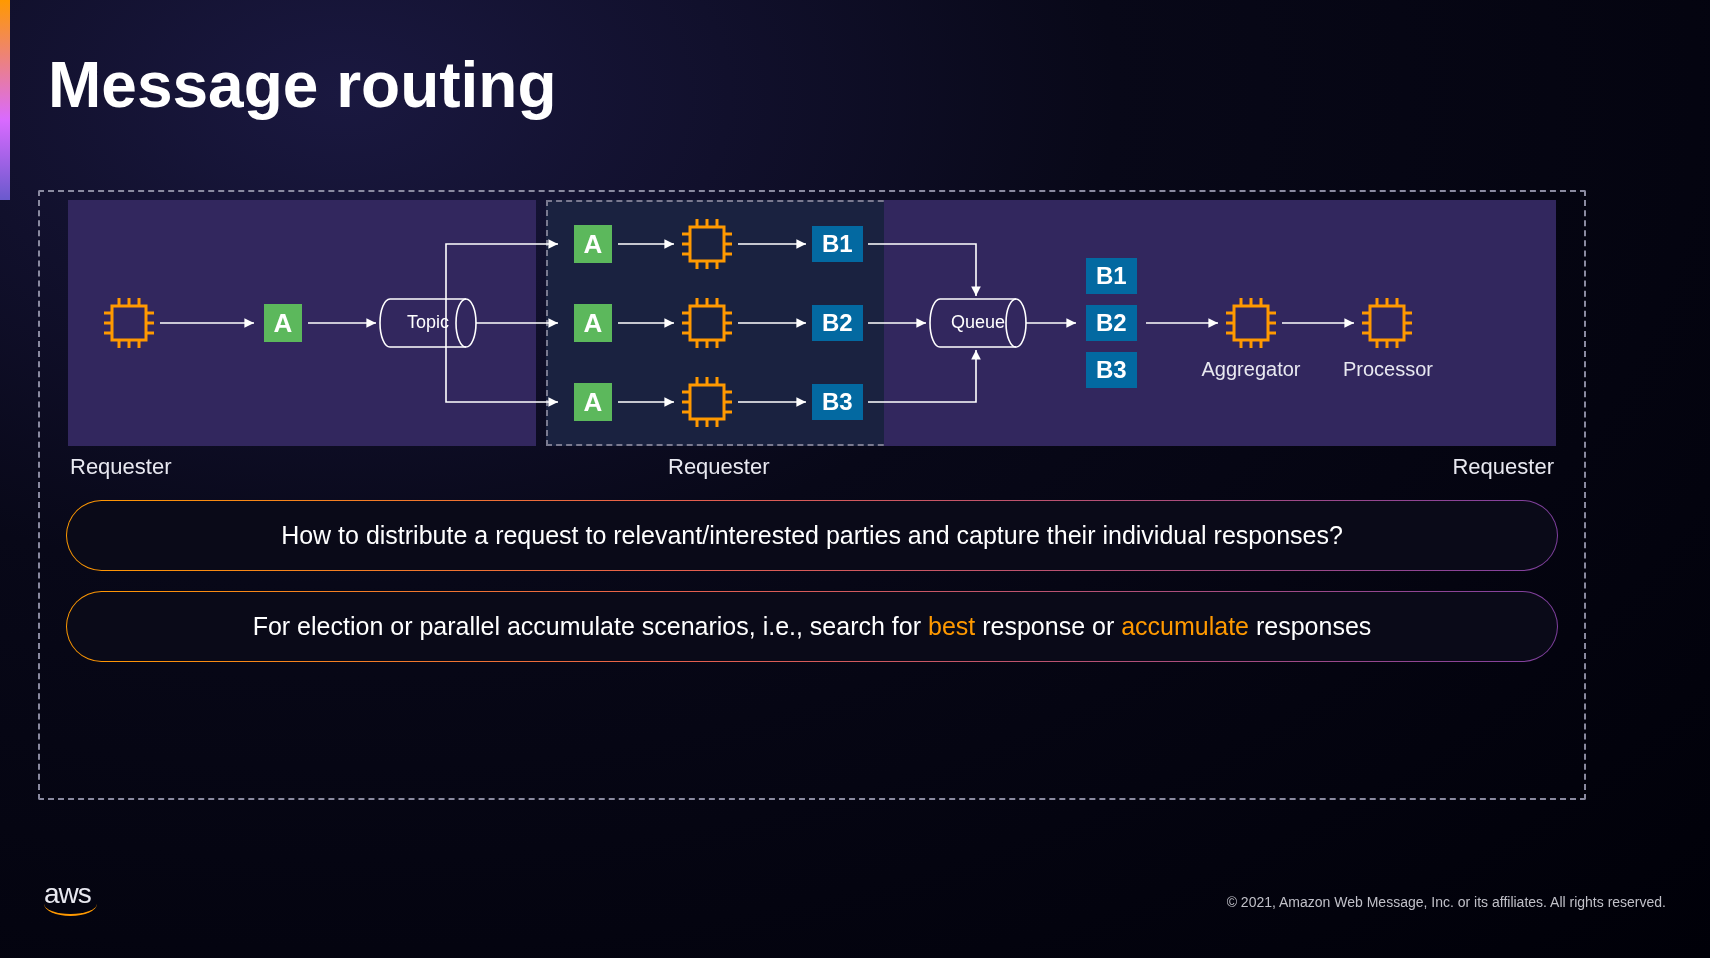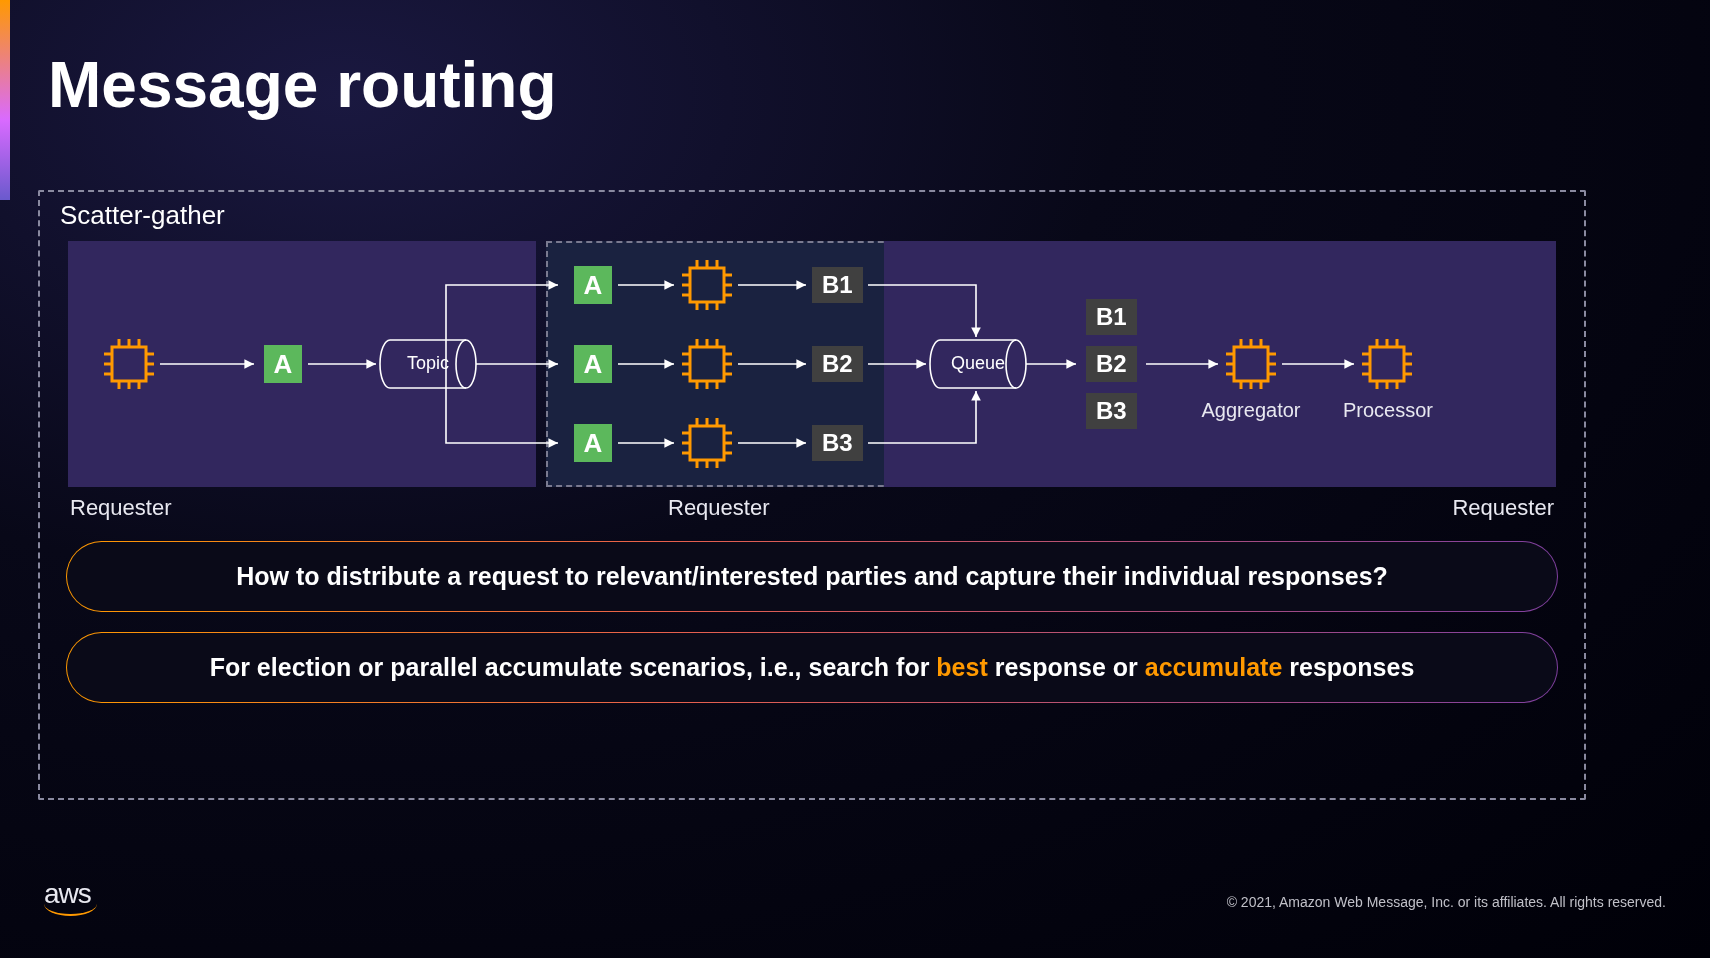--- a/index.html
+++ b/index.html
@@ -74,21 +74,21 @@
     background: #5cb85c;
     color: #fff;
     font-size: 26px;
     font-weight: 600;
     display: flex; align-items: center; justify-content: center;
   }
   .chip-orange {
     position: absolute;
     height: 36px;
     padding: 0 10px;
-    background: #404040;
+    background: #0369a1;
     color: #fff;
     font-size: 24px;
     font-weight: 600;
     display: flex; align-items: center; justify-content: center;
   }
   .cyl {
     position: absolute;
     width: 100px; height: 48px;
     display: flex; align-items: center; justify-content: center;
     color: #fff; font-size: 18px;
@@ -117,21 +117,21 @@
     flex-direction: column;
     gap: 20px;
     padding: 0 8px;
   }
   .callout {
     border: 1.5px solid;
     border-image: linear-gradient(to right, #ff9900, #e8604c 40%, #8040a0 100%) 1;
     border-radius: 40px;
     padding: 20px 40px;
     font-size: 25px;
-    font-weight: 700;
+    font-weight: 400;
     text-align: center;
     color: #fff;
     position: relative;
   }
   
   .callout {
     border: none;
     background:
       linear-gradient(#0a0a18,#0a0a18) padding-box,
       linear-gradient(to right, #ff9900, #e8604c 40%, #8040a0 100%) border-box;
@@ -167,21 +167,20 @@
   }
 </style>
 </head>
 <body>
 
 <div class="accent-bar"></div>
 
 <h1 class="title">Message routing</h1>
 
 <div class="wrap">
-  <div class="wrap-title">Scatter-gather</div>
 
   <div class="diagram">
     <div class="purple-panel panel-left"></div>
     <div class="responders-box"></div>
     <div class="purple-panel panel-right"></div>
 
     <svg class="arrows" viewBox="0 0 1508 246" preserveAspectRatio="none">
       <defs>
         <marker id="ah" markerWidth="8" markerHeight="8" refX="6" refY="3" orient="auto">
           <path d="M0,0 L6,3 L0,6 Z" fill="#fff"></path>

